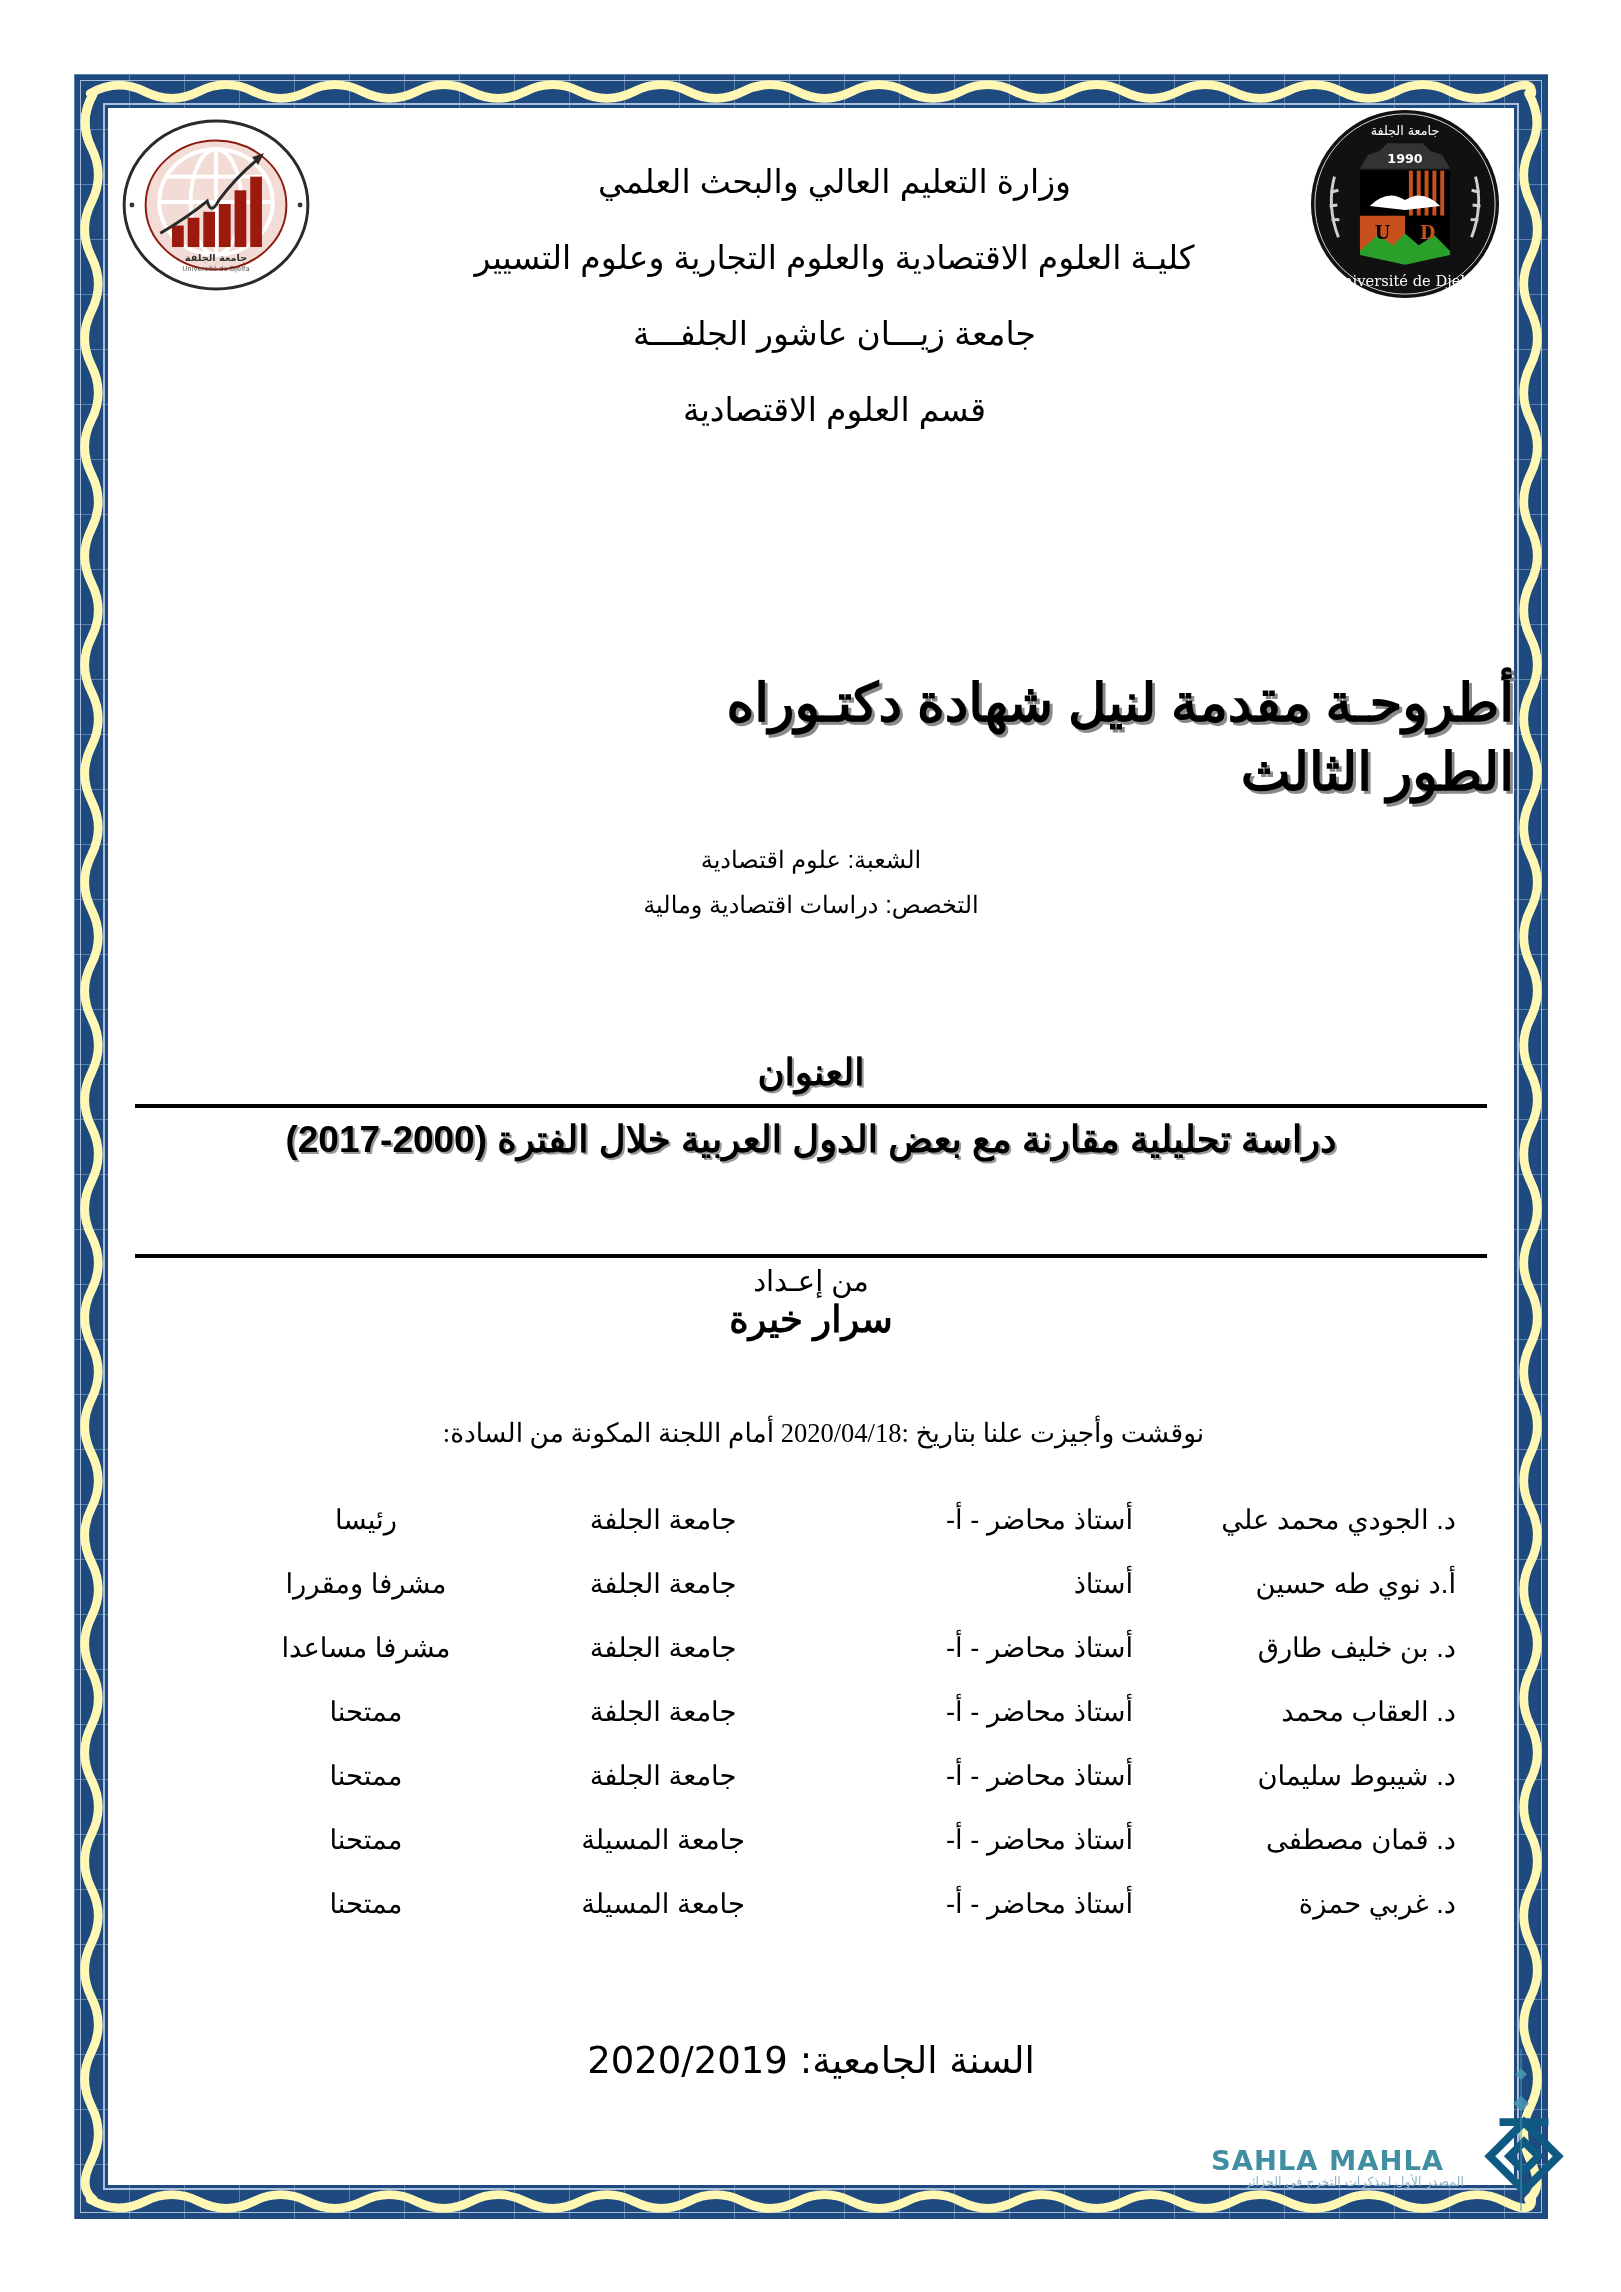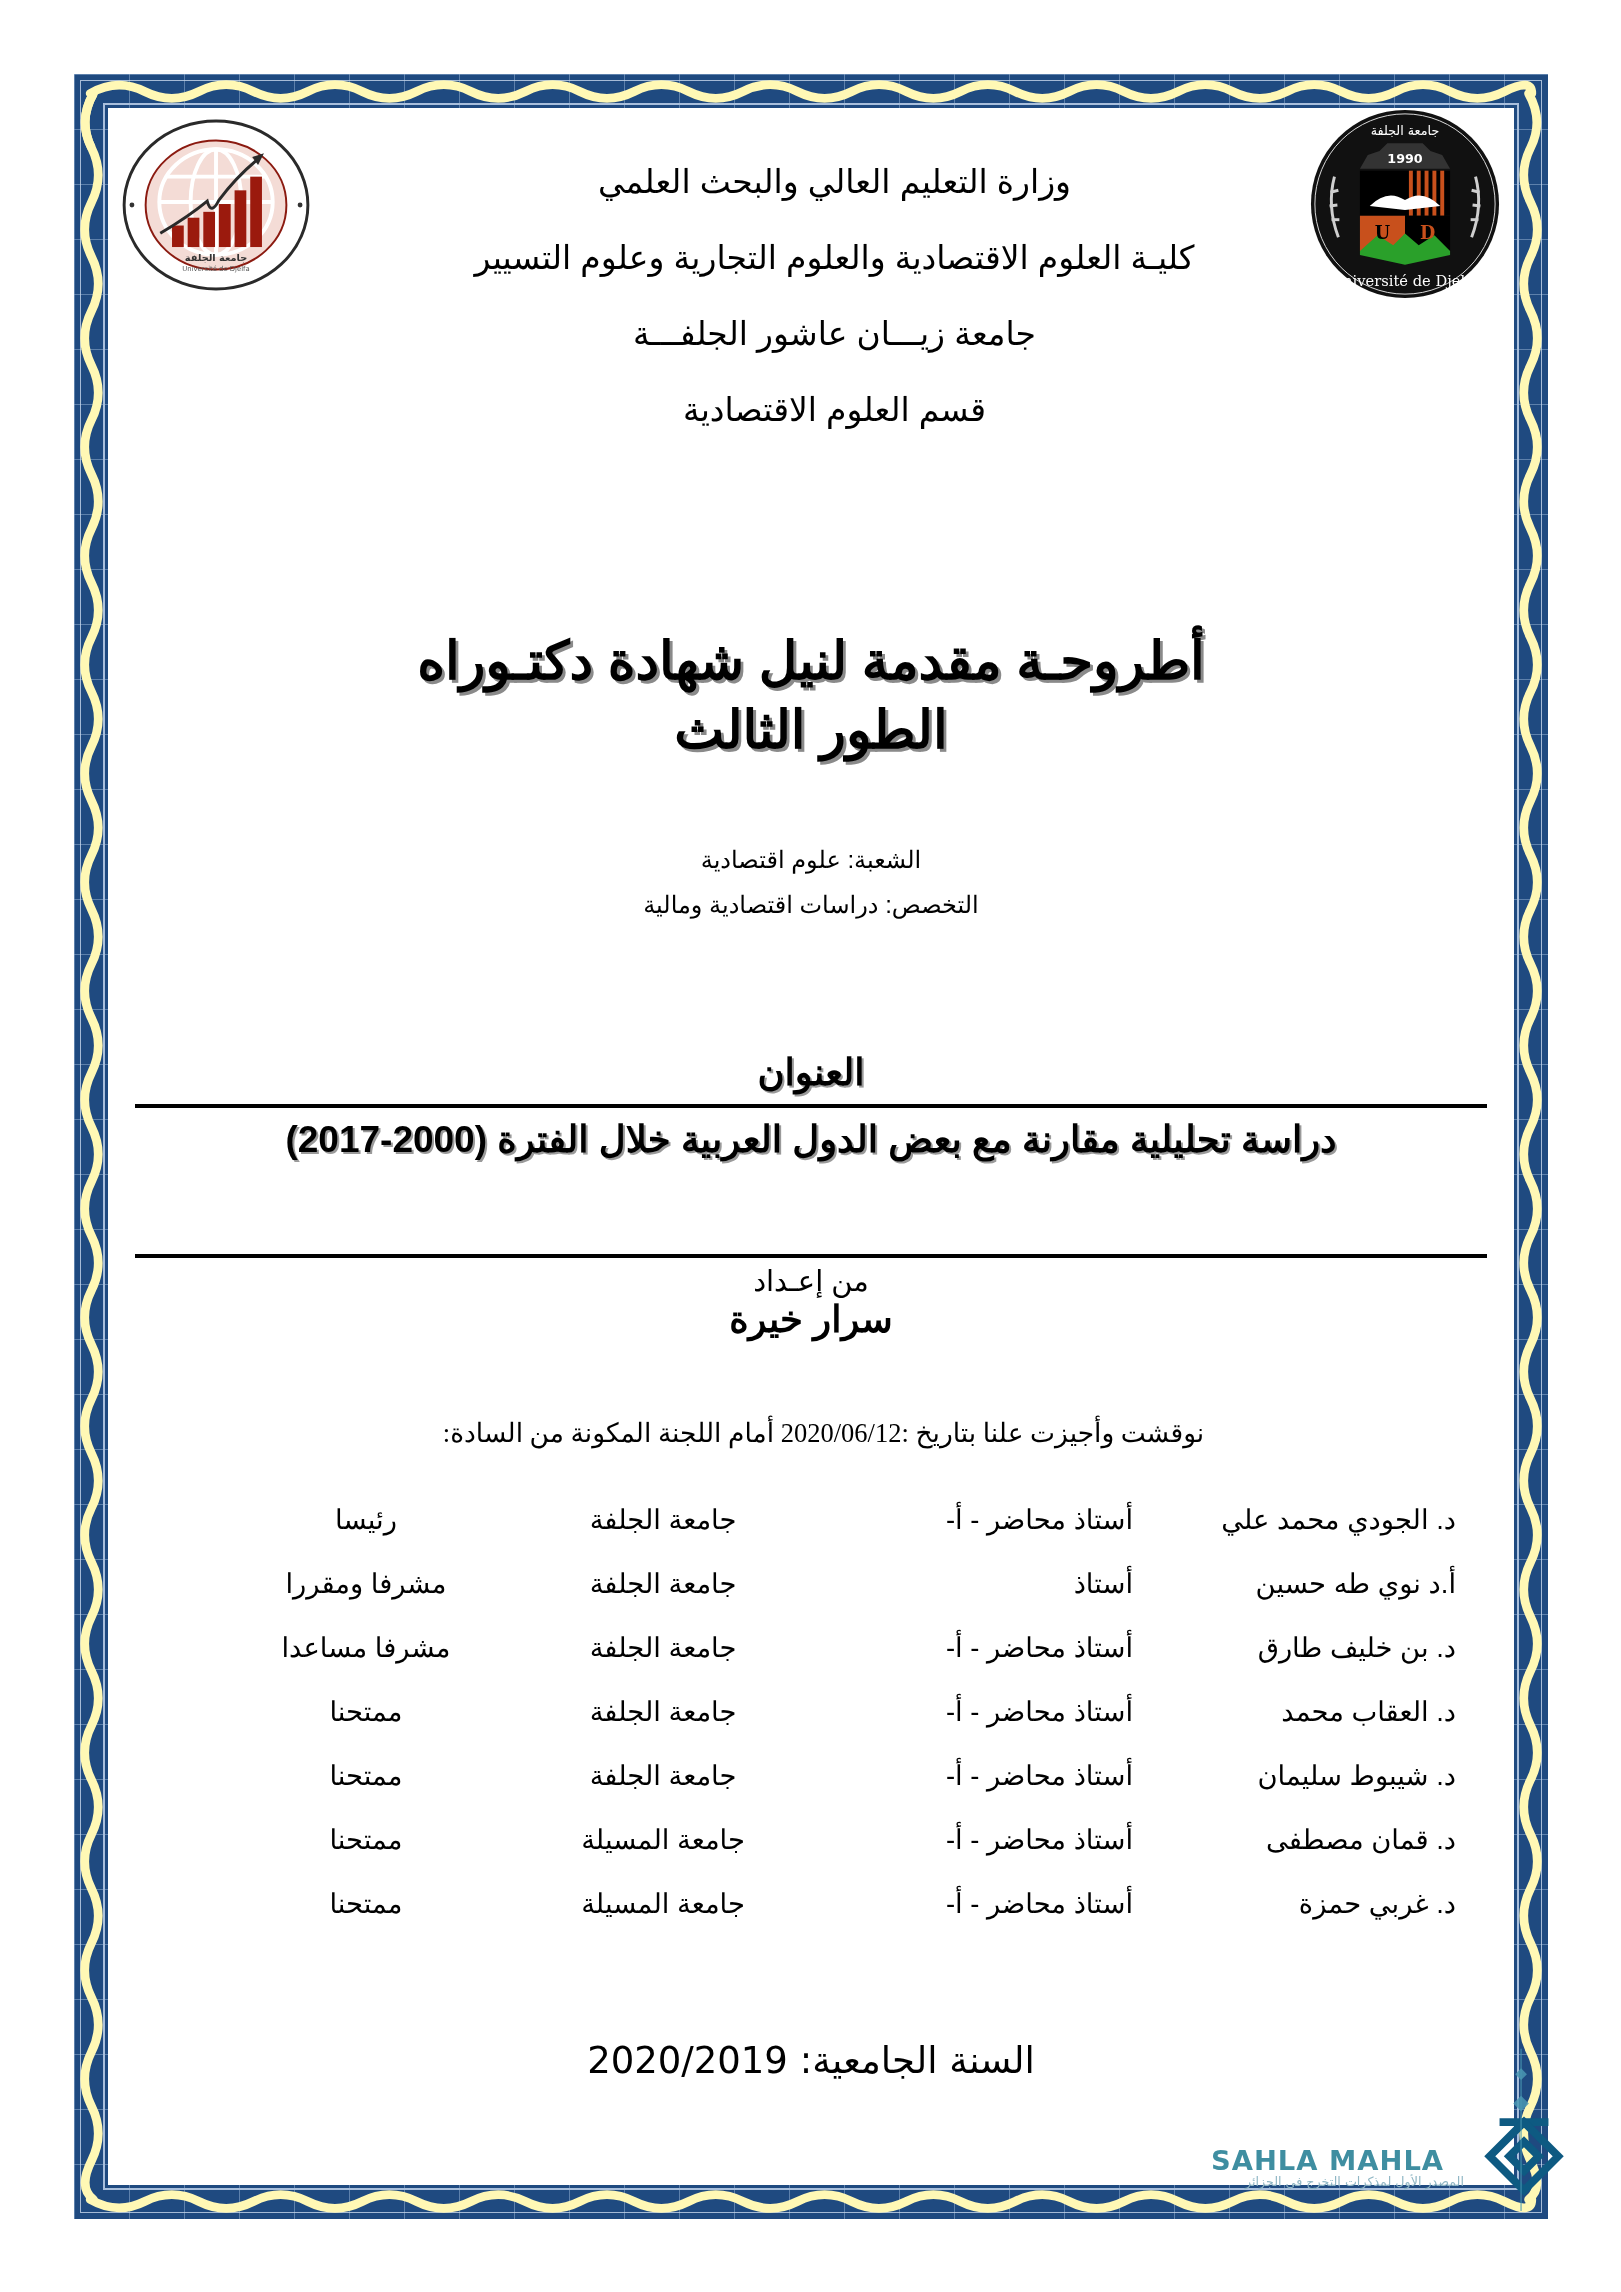--- a/index.html
+++ b/index.html
@@ -158,21 +158,21 @@
   </svg>
 </div>
 
 <div class="center-block" style="top:160px;">
   <div class="hdr-line" style="height:76px;">وزارة التعليم العالي والبحث العلمي</div>
   <div class="hdr-line" style="height:76px;">كليـة  العلوم الاقتصادية والعلوم التجارية وعلوم التسيير</div>
   <div class="hdr-line" style="height:76px;">جامعة زيـــان عاشور الجلفـــة</div>
   <div class="hdr-line" style="height:76px;">قسم العلوم الاقتصادية</div>
 </div>
 
-<div class="center-block" style="top:626px;">
+<div class="center-block" style="top:668px;text-align:right;">
   <div class="thesis-title">أطروحـة مقدمة لنيل شهادة دكتـوراه</div>
   <div class="thesis-title">الطور الثالث</div>
 </div>
 <div class="center-block" style="top:837px;">
   <div class="sub-line">الشعبة: علوم اقتصادية</div>
   <div class="sub-line">التخصص: دراسات اقتصادية ومالية</div>
 </div>
 
 <div class="center-block" style="top:1051px;">
   <div class="title-label">العنوان</div>
@@ -182,21 +182,21 @@
   <div class="title-main">دراسة تحليلية مقارنة مع بعض الدول العربية خلال الفترة (2000-2017)</div>
 </div>
 <div class="rule" style="top:1254px;"></div>
 
 <div class="center-block" style="top:1264px;">
   <div class="author-label">من إعـداد</div>
   <div class="author-name">سرار خيرة</div>
 </div>
 
 <div class="center-block" style="top:1417px; left:353px; width:941px;">
-  <div class="defense-line">نوقشت وأجيزت علنا بتاريخ :2020/06/12 أمام اللجنة المكونة من السادة:</div>
+  <div class="defense-line">نوقشت وأجيزت علنا بتاريخ :2020/04/18 أمام اللجنة المكونة من السادة:</div>
 </div>
 
 <div class="committee">
   <div class="crow">
     <div class="c-name">د. الجودي محمد علي</div>
     <div class="c-title">أستاذ محاضر - أ-</div>
     <div class="c-univ">جامعة الجلفة</div>
     <div class="c-role">رئيسا</div>
   </div>
   <div class="crow">

